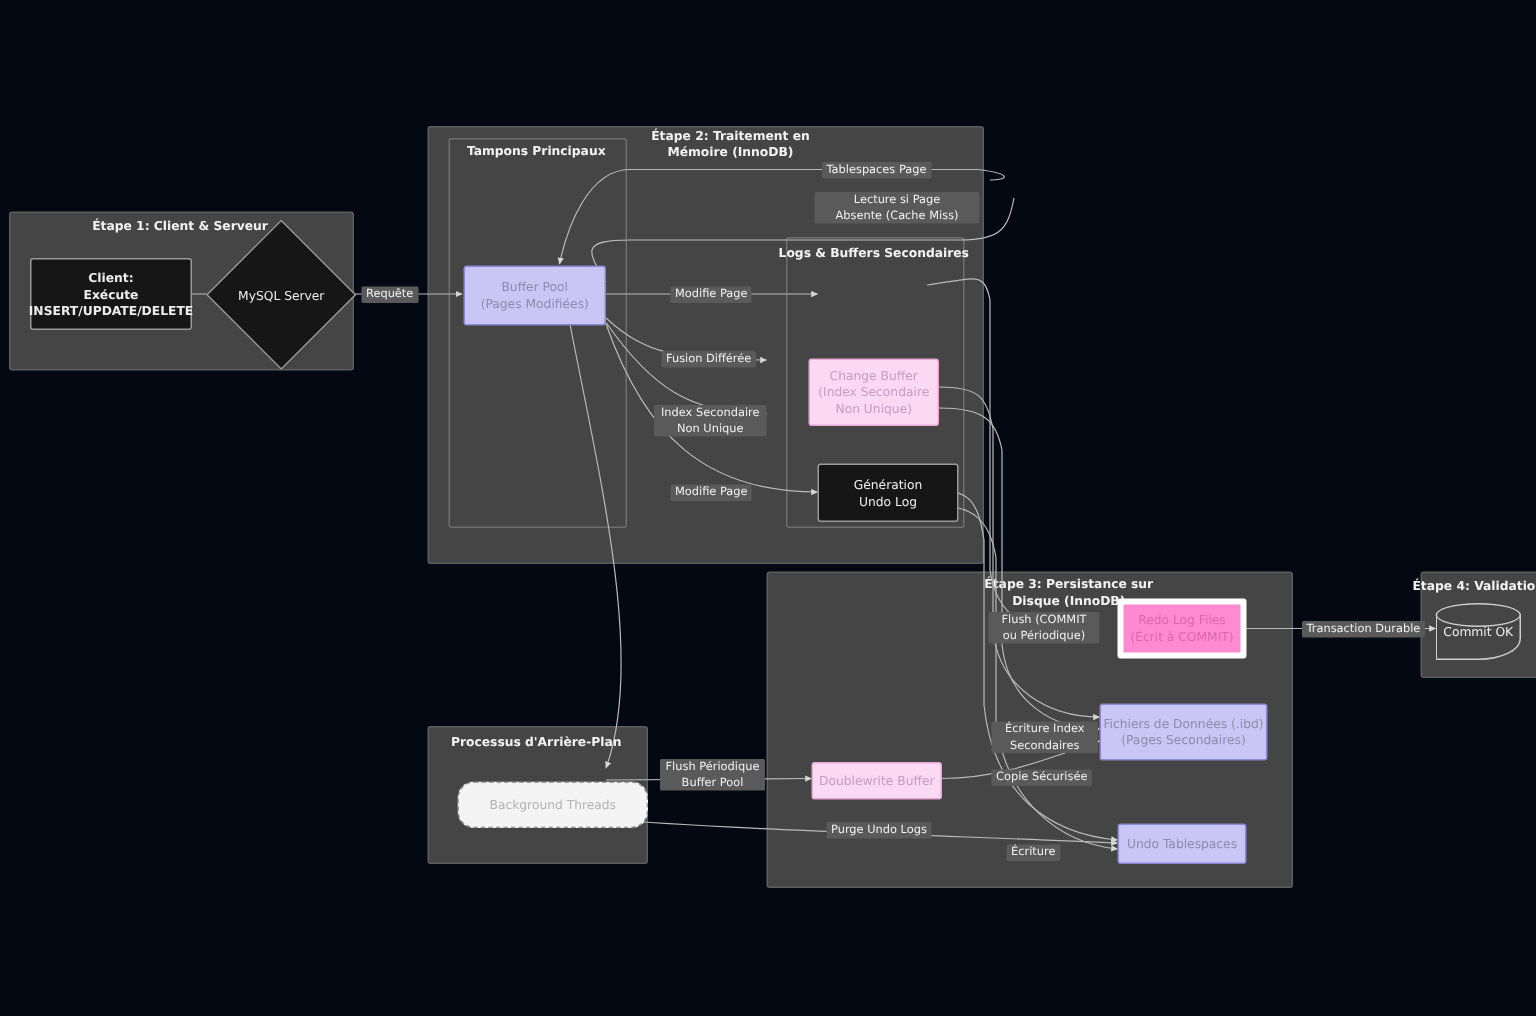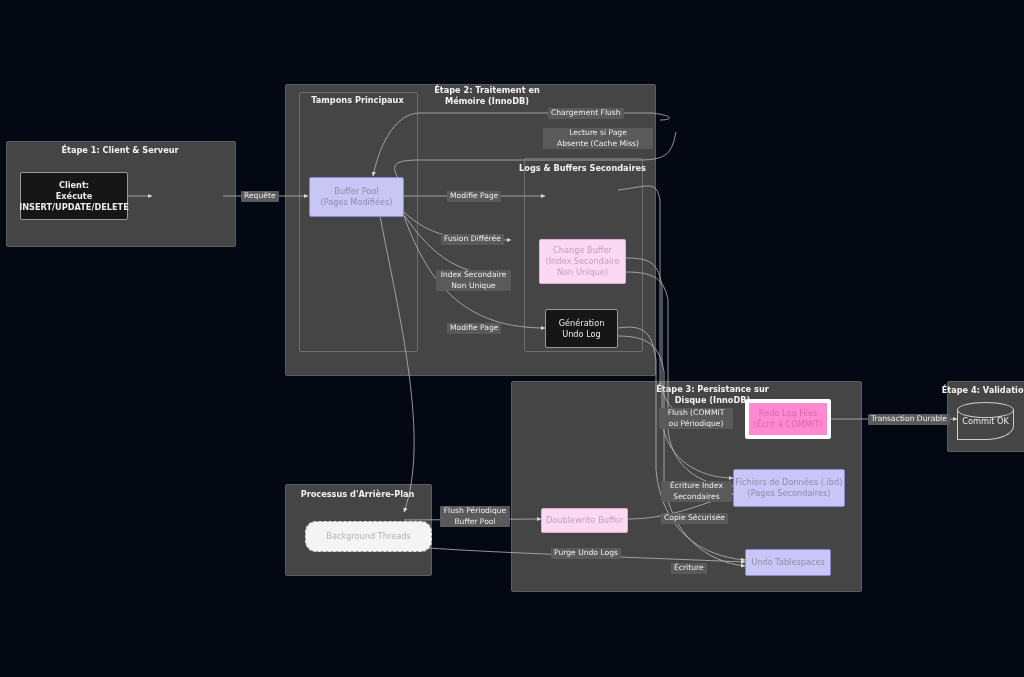--- a/index.html
+++ b/index.html
@@ -109,30 +109,34 @@
 
     <path class="ln" d="M380,216 C400,320 430,440 404,512" marker-end="url(#ah)"></path>
 
     <path class="ln" d="M628,519 C668,519 700,505 733,494" marker-end="url(#ah)"></path>
   </svg>
 
   <div class="node n-dark" style="left:20px;top:172px;width:108px;height:48px;font-weight:bold;">Client:
 Exécute
 INSERT/UPDATE/DELETE</div>
 
+  <div class="diamond" style="left:152px;top:161px;width:71px;height:71px;">
+    <div class="dshape"></div>
+    <div class="dlabel">MySQL Server</div>
+  </div>
 
   <div class="node n-lav" style="left:309px;top:177px;width:95px;height:40px;">Buffer Pool
 (Pages Modifiées)</div>
 
 
   <div class="node n-pinklite" style="left:539px;top:239px;width:87px;height:45px;">Change Buffer
 (Index Secondaire
 Non Unique)</div>
 
-  <div class="node n-dark" style="left:545px;top:309px;width:73px;height:39px;">Génération
+  <div class="node n-dark" style="left:545px;top:309px;width:94px;height:39px;">Génération
 Undo Log</div>
 
   <div class="node n-pinkhot" style="left:745px;top:399px;width:86px;height:40px;">Redo Log Files
 (Écrit à COMMIT)</div>
 
   <div class="node n-lav" style="left:733px;top:469px;width:112px;height:38px;">Fichiers de Données (.ibd)
 (Pages Secondaires)</div>
 
   <div class="node n-pinklite" style="left:541px;top:508px;width:87px;height:25px;">Doublewrite Buffer</div>
 
@@ -141,21 +145,21 @@
   <div class="node n-white" style="left:305px;top:521px;width:127px;height:31px;border-radius:11px;">Background Threads</div>
 
   <div class="cyl" style="left:957px;top:402px;width:57px;height:38px;">
     <div class="body"></div>
     <div class="top"></div>
     <div class="clabel">Commit OK</div>
   </div>
 
   <div class="elabel" style="left:241px;top:191px;">Requête</div>
 
-  <div class="elabel" style="left:548px;top:108px;">Chargement Flush</div>
+  <div class="elabel" style="left:548px;top:108px;">Tablespaces Page</div>
 
   <div class="elabel" style="left:543px;top:128px;width:104px;">Lecture si Page
 Absente (Cache Miss)</div>
 
   <div class="elabel" style="left:447px;top:191px;">Modifie Page</div>
 
   <div class="elabel" style="left:441px;top:234px;">Fusion Différée</div>
 
   <div class="elabel" style="left:436px;top:270px;width:69px;">Index Secondaire
 Non Unique</div>

